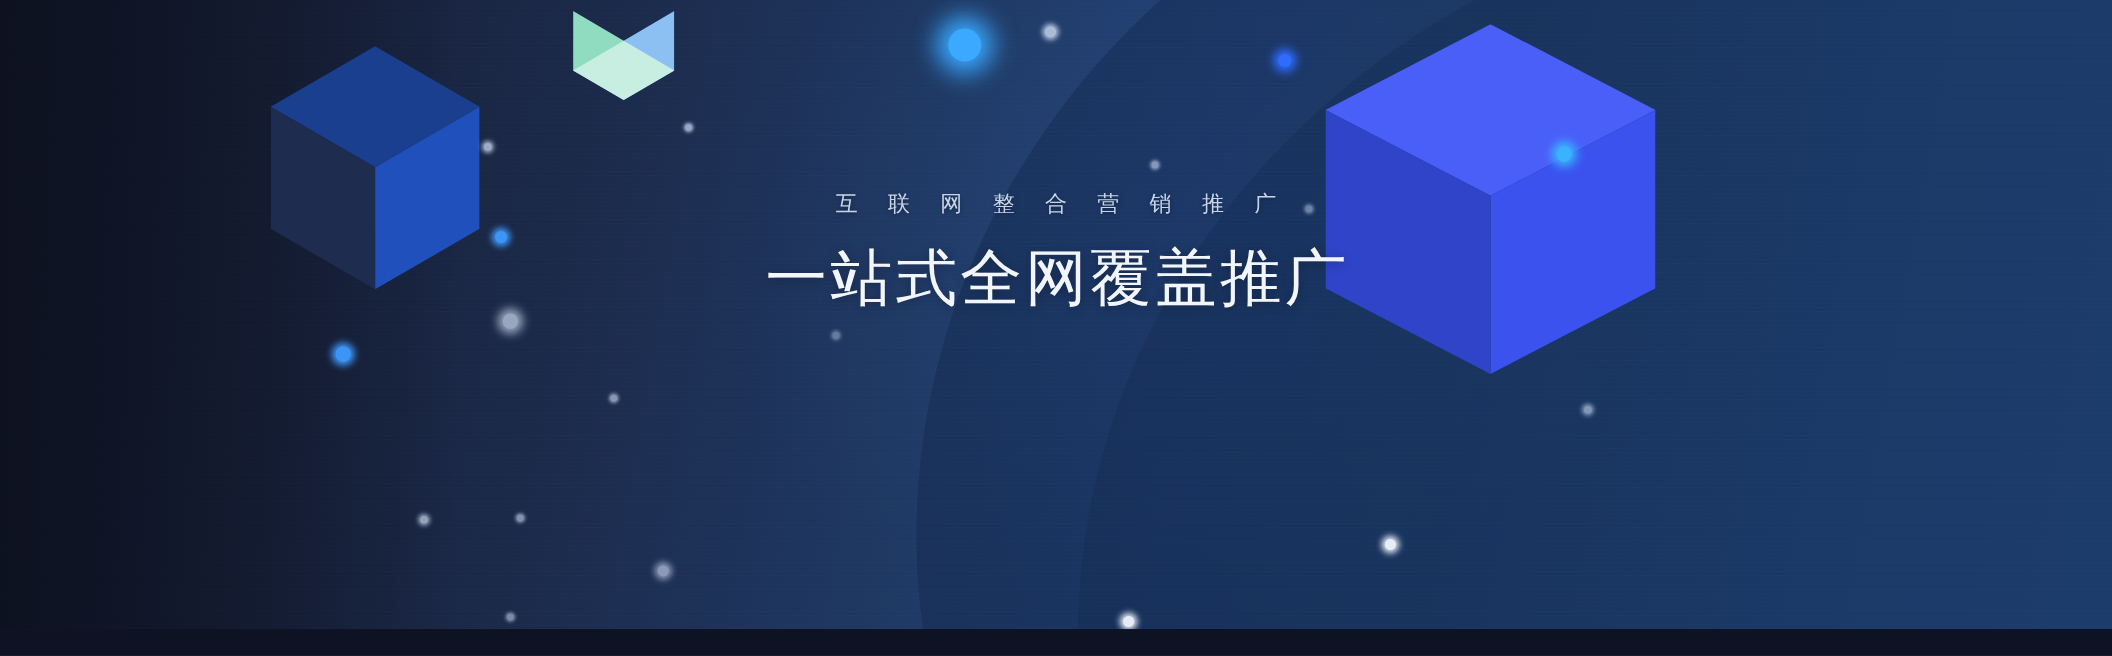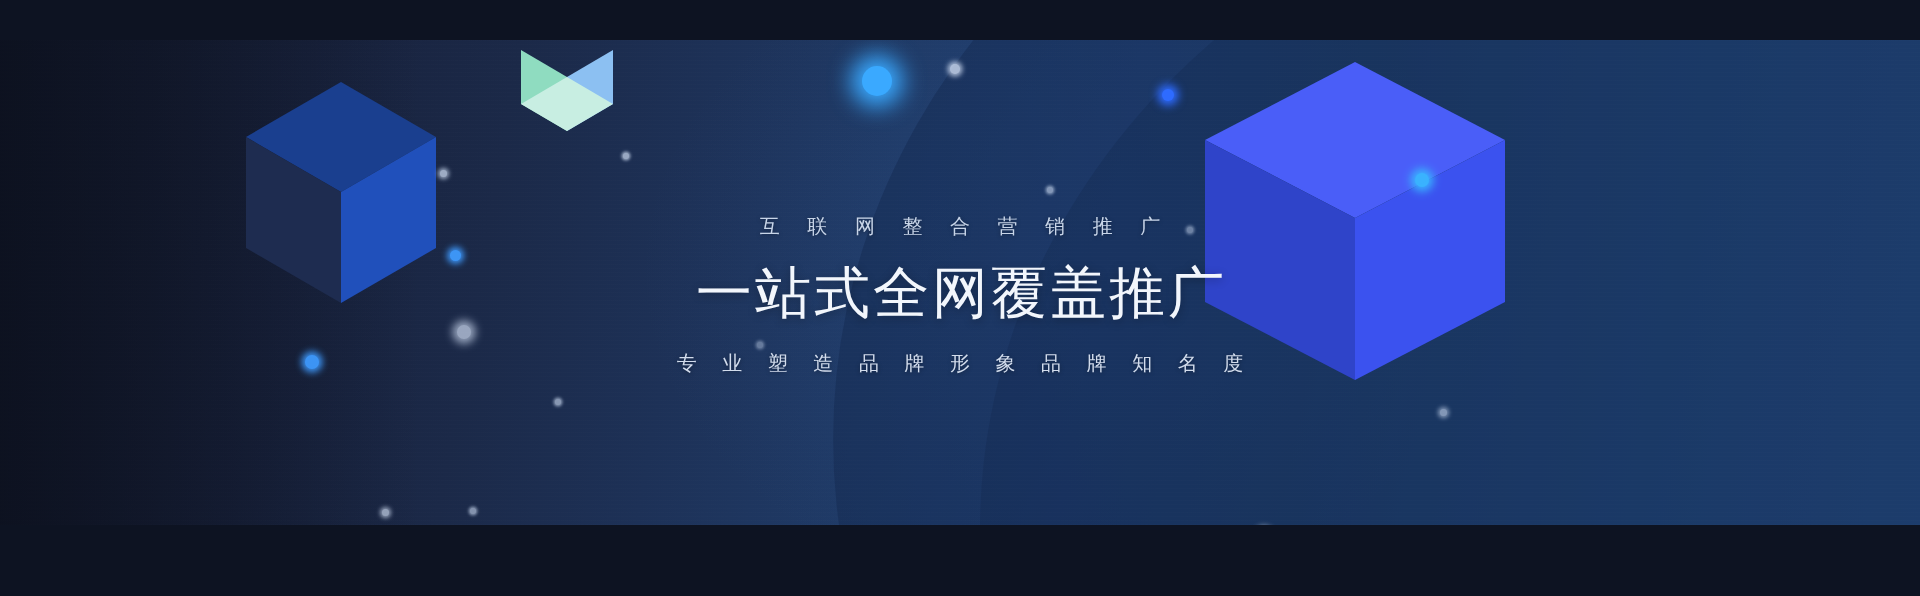--- a/index.html
+++ b/index.html
@@ -8,24 +8,23 @@
     padding: 0;
     background: #0d1322;
   }
   body {
     font-family: "Liberation Sans", "DejaVu Sans", sans-serif;
   }
 
   #banner {
     position: relative;
     width: 1920px;
-    height: 485px;
+    height: 572px;
     overflow: hidden;
     background: #701a75;
-    margin-top: 40px;
   }
 
   
   .bg-base {
     position: absolute;
     inset: 0;
     background: linear-gradient(100deg,
         #151c31 0%,
         #161e35 8%,
         #18223d 16%,
@@ -200,16 +199,15 @@
       <div class="dot" style="left: 1439.5px; top: 368.5px; width: 7px; height: 7px; background: rgb(201, 216, 239); opacity: 0.6; box-shadow: rgb(201, 216, 239) 0px 0px 4px 2px;"></div>
       <div class="dot" style="left: 1259px; top: 490px; width: 10px; height: 10px; background: rgb(242, 248, 255); opacity: 0.95; box-shadow: rgb(242, 248, 255) 0px 0px 6px 3px;"></div>
       <div class="dot" style="left: 1021px; top: 560px; width: 10px; height: 10px; background: rgb(242, 248, 255); opacity: 0.95; box-shadow: rgb(242, 248, 255) 0px 0px 6px 3px;"></div>
       <div class="dot" style="left: 1187px; top: 187px; width: 6px; height: 6px; background: rgb(201, 216, 239); opacity: 0.48; box-shadow: rgb(201, 216, 239) 0px 0px 3px 1.5px;"></div>
       <div class="dot" style="left: 757px; top: 302px; width: 6px; height: 6px; background: rgb(201, 216, 239); opacity: 0.42; box-shadow: rgb(201, 216, 239) 0px 0px 3px 1.5px;"></div>
     </div>
 
   <div class="text-wrap">
     <p class="eyebrow">互 联 网 整 合 营 销 推 广</p>
     <h1 class="headline">一站式全网覆盖推广</h1>
-    <p class="subtitle">专 业 塑 造 品 牌 形 象 品 牌 知 名 度</p>
   </div>
 
 </div>
 
 </body></html>

